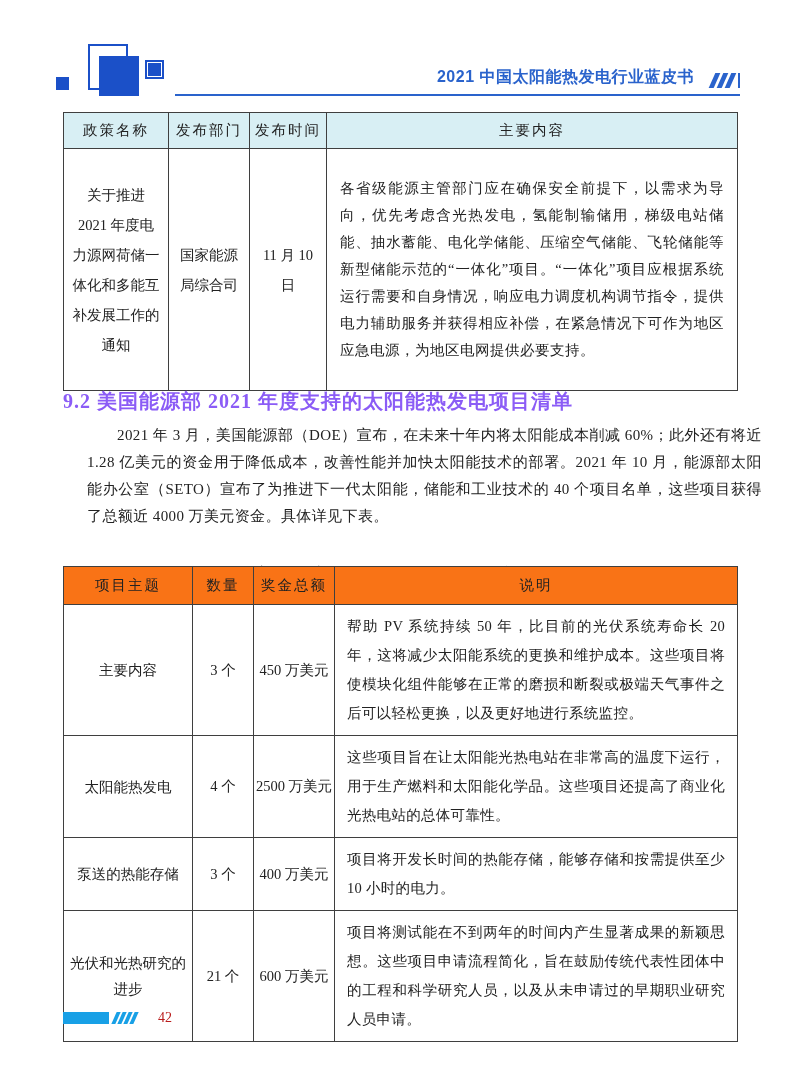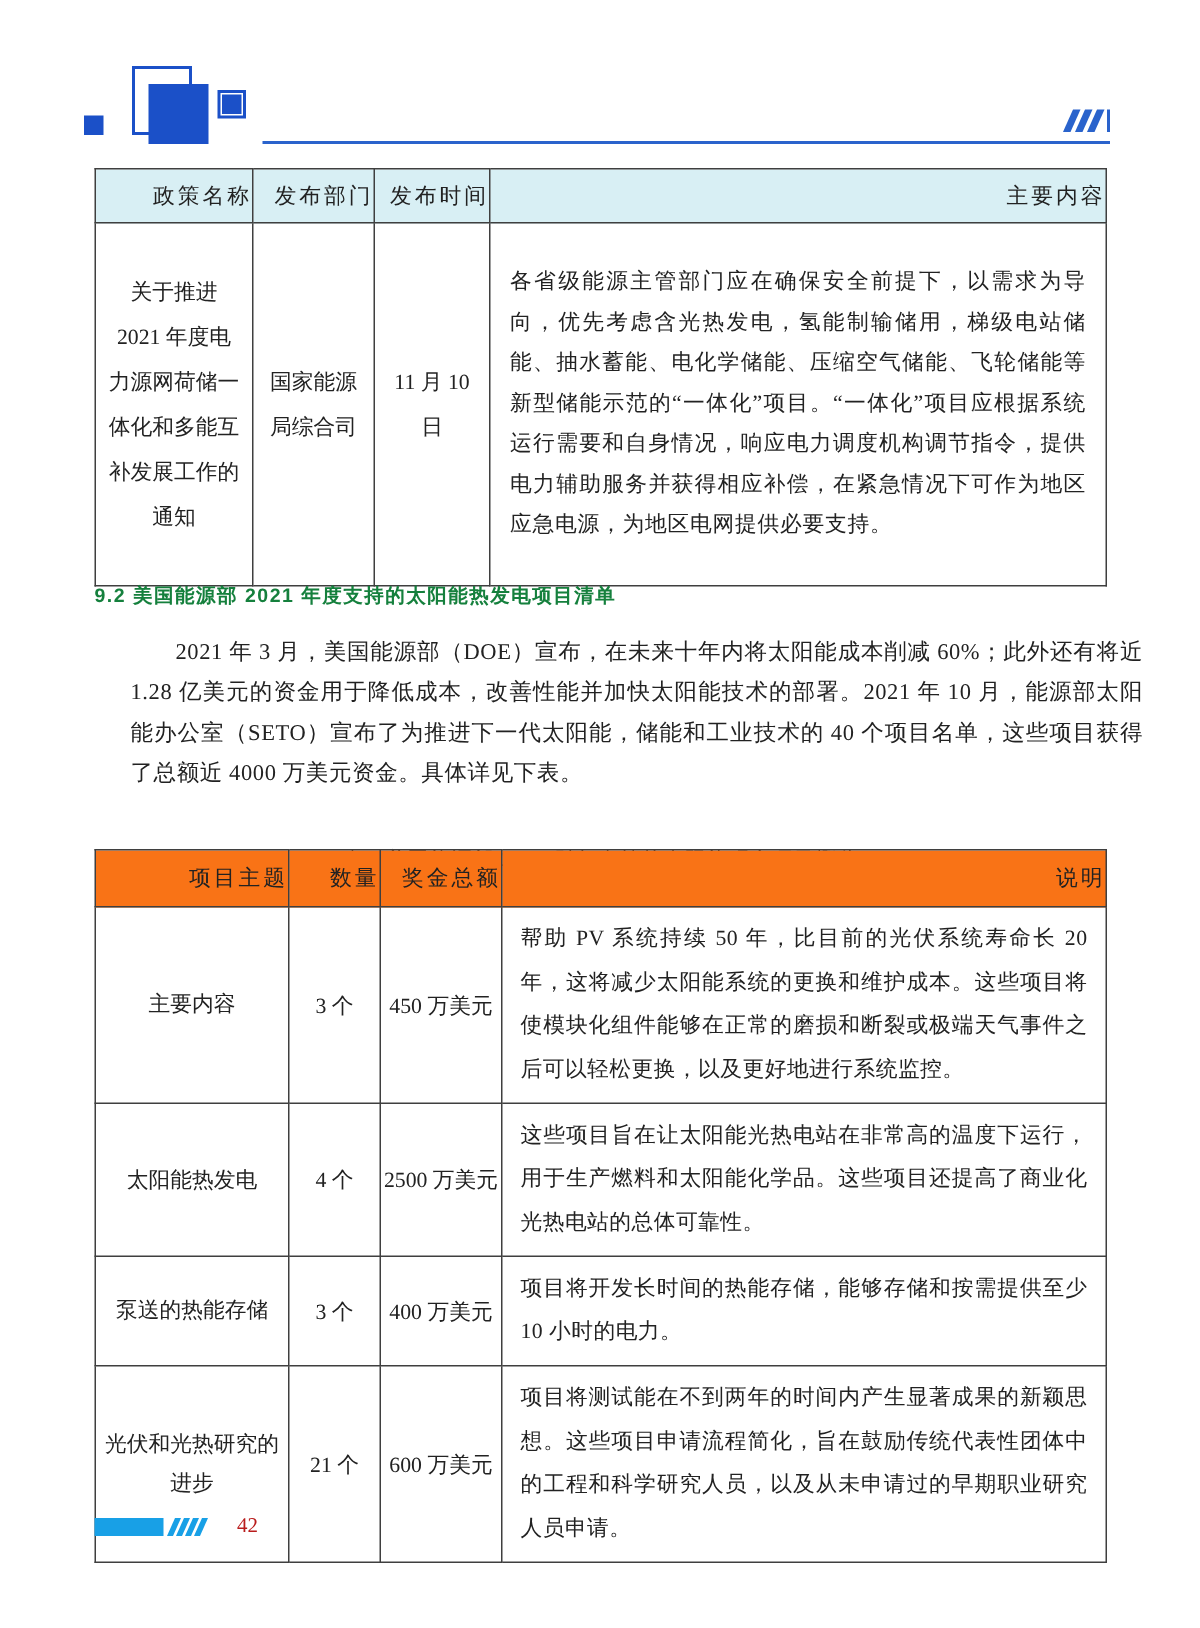--- a/index.html
+++ b/index.html
@@ -35,35 +35,35 @@
   }
   .slashes { display: inline-flex; align-items: flex-end; margin-left: 18px; gap: 3px; height: 15px; }
   .slashes .s { width: 5px; height: 15px; background: #2a63cc; transform: skewX(-24deg); }
   .slashes .bar { width: 2px; height: 15px; background: #2a63cc; margin-left: 2px; }
 
   
   .content { position: absolute; left: 63px; width: 675px; }
   table { border-collapse: collapse; width: 100%; table-layout: fixed; }
   th, td { border: 1px solid #3f3f3f; vertical-align: middle; }
   th {
-    font-weight: normal; font-size: 14.5px; text-align: right;
+    font-weight: normal; font-size: 14.5px; text-align: center;
     height: 36px; letter-spacing: 2px;
   }
   .policy-table { position: absolute; top: 112px; }
   .policy-table th { background: #d8eff4; }
   .policy-table td { font-size: 14.5px; }
   .cell-center { text-align: center; line-height: 30px; padding: 6px 8px; }
   .cell-justify { text-align: justify; line-height: 27px; padding: 26px 13px; letter-spacing: 0.5px; }
   .policy-table .row-main td { height: 232px; }
 
   
   .section-heading {
     position: absolute; top: 388px;
-    font-family: Liberation Sans, sans-serif;
-    font-size: 13px; font-weight: bold; color: #15803d;
+    font-family: Liberation Serif, serif;
+    font-size: 20px; font-weight: bold; color: #8b5cf6;
     letter-spacing: 1px;
   }
   .section-paragraph {
     position: absolute; top: 422px;
     font-size: 15px; line-height: 27px; text-align: justify;
     text-indent: 2em; letter-spacing: 0.4px; margin-left: 24px;
   }
   .table-caption {
     position: absolute; top: 564px; width: 675px;
     text-align: center; font-size: 13.5px; letter-spacing: 1px;
@@ -88,20 +88,21 @@
 
 <div class="header">
   <div class="logo">
     <div class="sq-small-left"></div>
     <div class="sq-outline"></div>
     <div class="sq-big-solid"></div>
     <div class="sq-small-right-outline"></div>
     <div class="sq-small-right-solid"></div>
   </div>
   <div class="header-right">
+    <span class="doc-title">2021 中国太阳能热发电行业蓝皮书</span>
     <span class="slashes">
       <span class="s"></span>
         <span class="s"></span>
         <span class="s"></span>
         <span class="bar"></span>
     </span>
   </div>
 </div>
 
 <div class="content policy-table">

